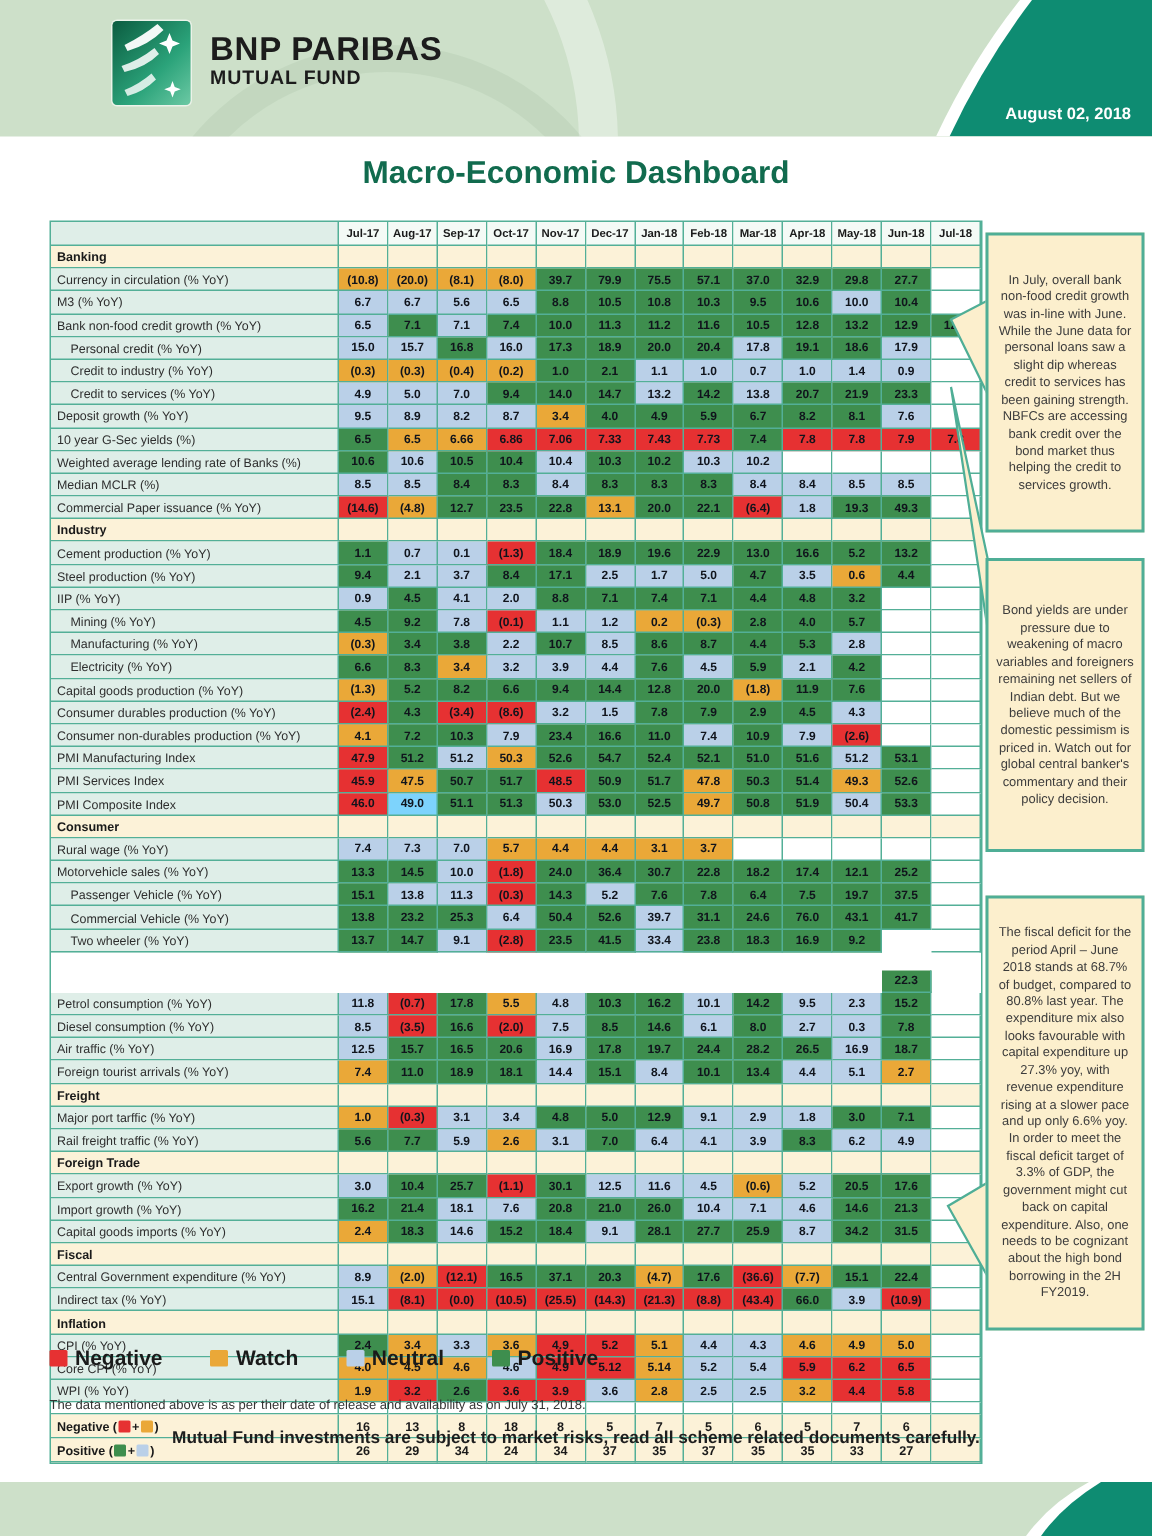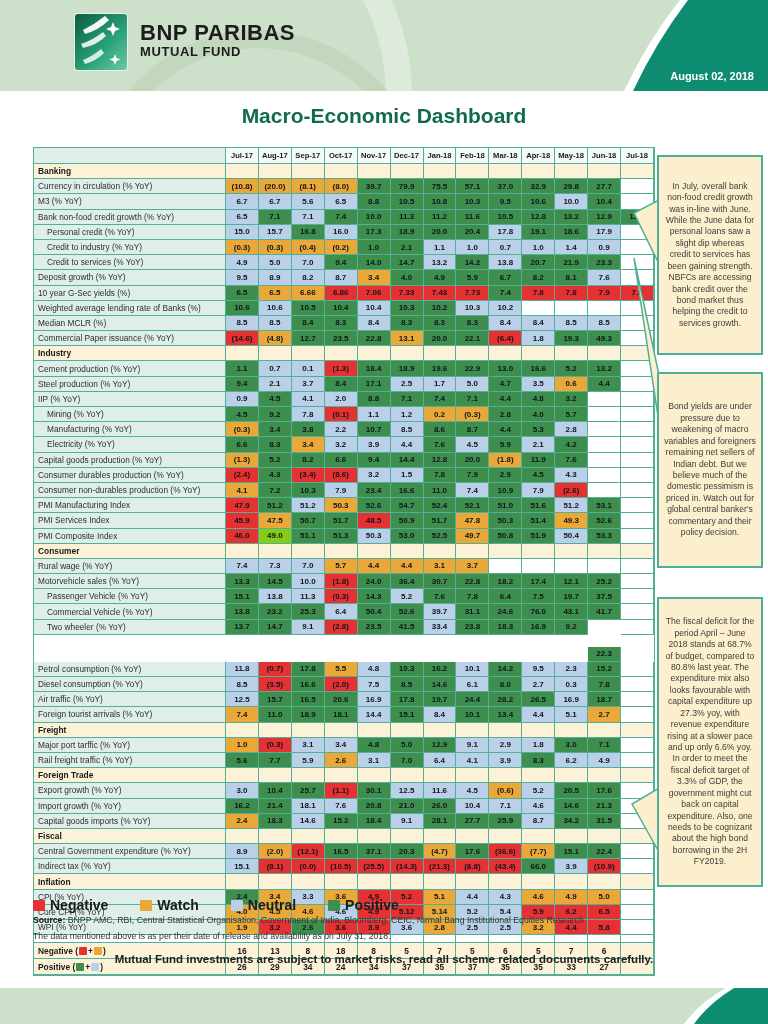--- a/index.html
+++ b/index.html
@@ -431,21 +431,21 @@
       <div class="c " style="background: rgb(62, 142, 78);">50.9</div>
       <div class="c " style="background: rgb(62, 142, 78);">51.7</div>
       <div class="c " style="background: rgb(234, 168, 56);">47.8</div>
       <div class="c " style="background: rgb(62, 142, 78);">50.3</div>
       <div class="c " style="background: rgb(62, 142, 78);">51.4</div>
       <div class="c " style="background: rgb(234, 168, 56);">49.3</div>
       <div class="c " style="background: rgb(62, 142, 78);">52.6</div>
       <div class="c blank"></div>
       <div class="c lbl">PMI Composite Index</div>
       <div class="c " style="background: rgb(230, 49, 50);">46.0</div>
-      <div class="c " style="background: #84cc16;">49.0</div>
+      <div class="c " style="background: #7dd3fc;">49.0</div>
       <div class="c " style="background: rgb(62, 142, 78);">51.1</div>
       <div class="c " style="background: rgb(62, 142, 78);">51.3</div>
       <div class="c " style="background: rgb(186, 208, 232);">50.3</div>
       <div class="c " style="background: rgb(62, 142, 78);">53.0</div>
       <div class="c " style="background: rgb(62, 142, 78);">52.5</div>
       <div class="c " style="background: rgb(234, 168, 56);">49.7</div>
       <div class="c " style="background: rgb(62, 142, 78);">50.8</div>
       <div class="c " style="background: rgb(62, 142, 78);">51.9</div>
       <div class="c " style="background: rgb(186, 208, 232);">50.4</div>
       <div class="c " style="background: rgb(62, 142, 78);">53.3</div>
@@ -856,23 +856,20 @@
       <div class="litem">
         <span class="lsw" style="background: rgb(186, 208, 232);"></span>
         <span>Neutral</span>
       </div>
       <div class="litem">
         <span class="lsw" style="background: rgb(62, 142, 78);"></span>
         <span>Positive</span>
       </div>
     </div>
 
-  <div class="src">
-    <b>Source:</b><span> BNPP AMC, RBI, Central Statistical Organisation, Government of India, Bloomberg, CEIC, Nirmal Bang Institutional Equities Research</span>
-  </div>
   <div class="avail">The data mentioned above is as per their date of release and availability as on July 31, 2018.</div>
 
   <div class="disc">Mutual Fund investments are subject to market risks, read all scheme related documents carefully.</div>
   <div class="fband">
     <svg width="768" height="36" viewBox="0 0 768 36">
       <rect x="0" y="0" width="768" height="36" fill="#cde0c9"></rect>
       <path d="M768,36 L768,0 L726,0 Q700,14 684,36 Z" fill="#ffffff"></path>
       <path d="M768,36 L768,0 L734,0 Q708,16 694,36 Z" fill="#0e8c72"></path>
     </svg>
   </div>

